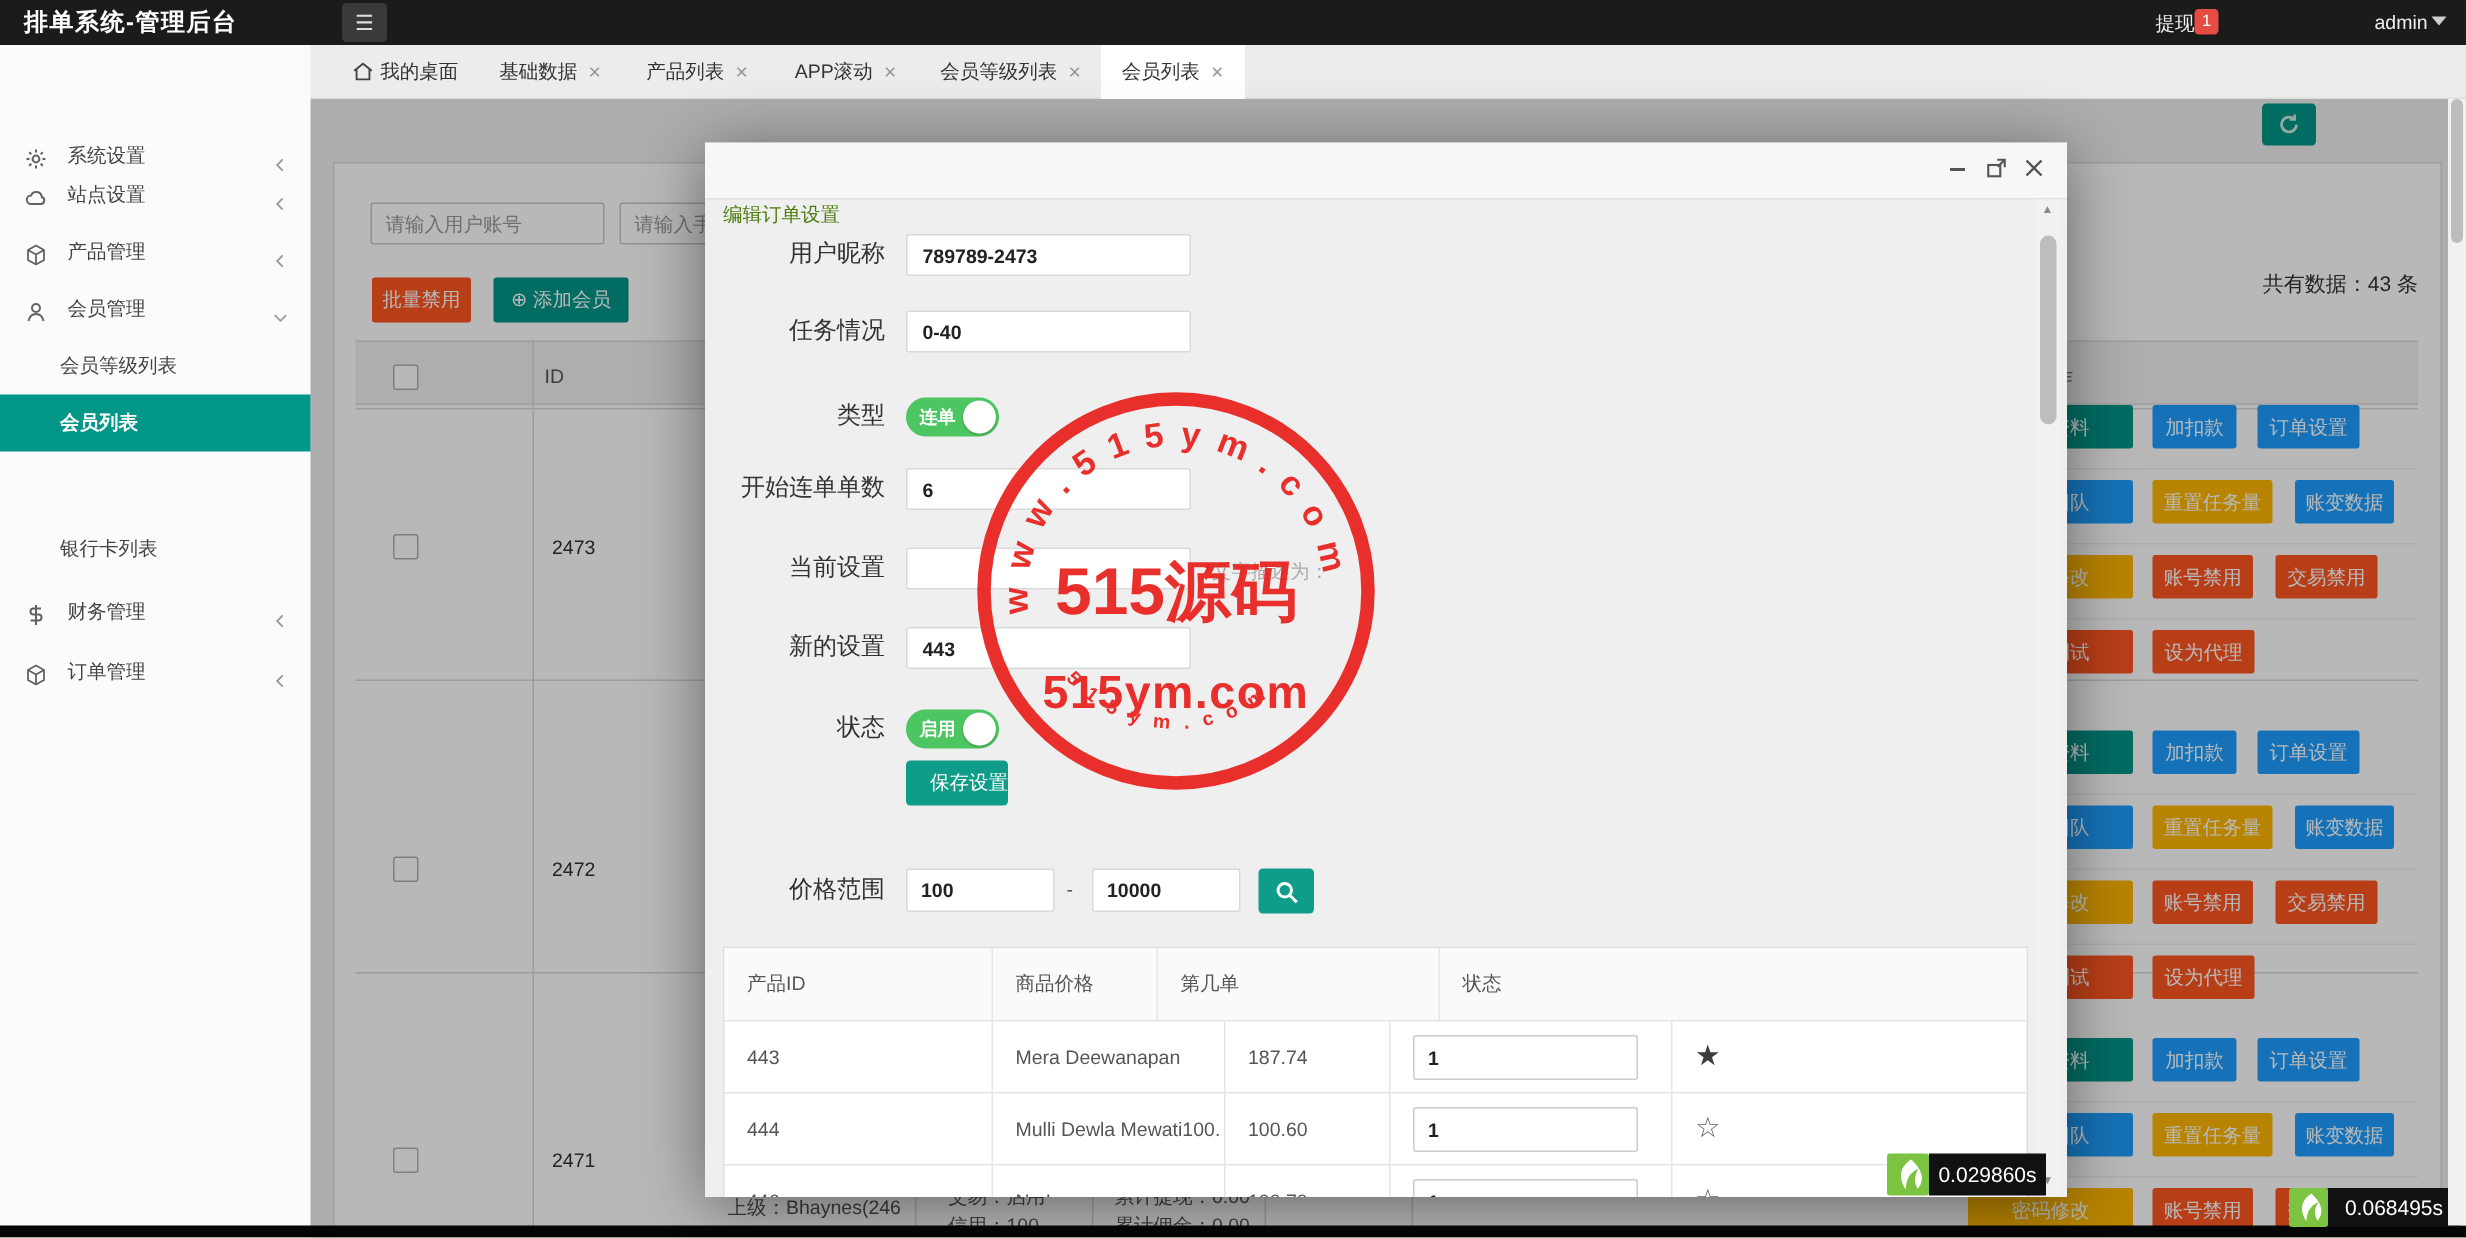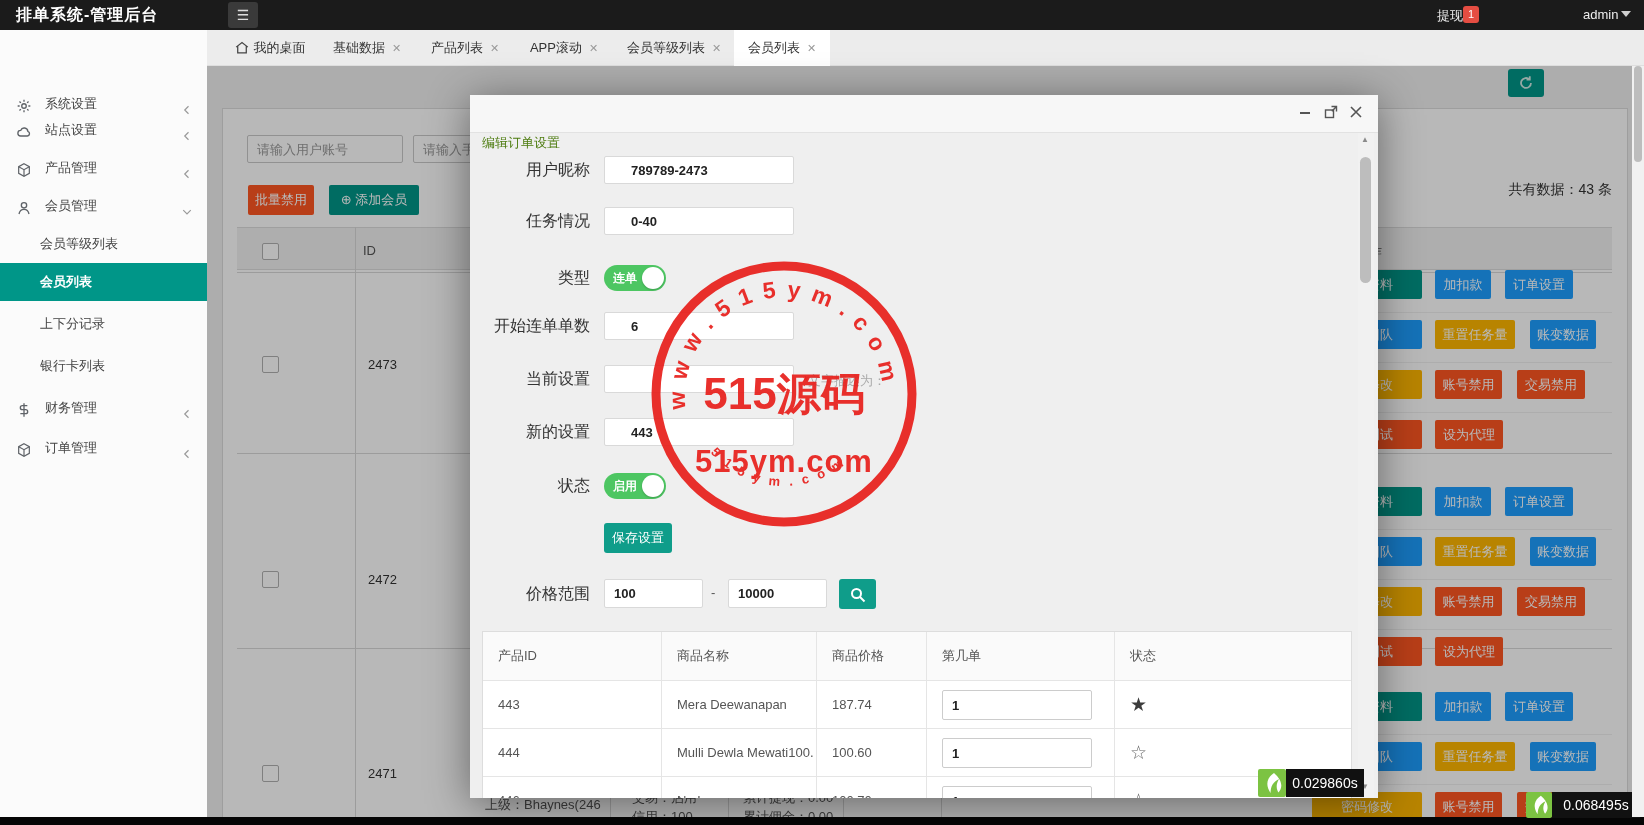--- a/index.html
+++ b/index.html
@@ -66,21 +66,21 @@
   .overlay { left:207px; top:66px; width:1437px; height:759px; background:rgba(0,0,0,0.28); z-index:5; }
 
   
   .modal { left:470px; top:95px; width:908px; height:703px; background:#efefef; z-index:20;
            box-shadow:0 6px 40px rgba(0,0,0,0.45); overflow:hidden; }
   .modal-head { position:absolute; left:0; top:0; width:908px; height:38px; background:#f7f7f7; border-bottom:1px solid #e2e2e2; }
   .modal-title { position:absolute; left:12px; top:11px; font-size:13px; color:#4d7c0f;margin-top:28px; }
   .mh-btn { position:absolute; top:10px; width:17px; height:17px; cursor:pointer; color:#555; text-align:center; }
   .f-label { position:absolute; left:0; width:120px; text-align:right; color:#333; font-size:16px; }
   .f-input { position:absolute; left:134px; width:190px; height:28px; border:1px solid #d9d9d9; border-radius:2px;
-             background:#fff; padding:0 26px; font-size:13px; font-weight:bold; color:#222; font-family:inherit; }
+             background:#fff; padding:0 10px; font-size:13px; font-weight:bold; color:#222; font-family:inherit; }
   .toggle { position:absolute; left:134px; width:62px; height:26px; border-radius:13px; background:#4dc662; cursor:pointer; }
   .toggle .t-label { position:absolute; left:9px; top:5px; color:#fff; font-size:12px; font-weight:bold; }
   .toggle .t-knob { position:absolute; right:2px; top:2px; width:22px; height:22px; background:#fff; border-radius:50%;
                     box-shadow:0 1px 2px rgba(0,0,0,.2); }
   .note-star { color:#e33; } .note-text { color:#aaa; }
   .save-btn { position:absolute; left:134px; width:68px; height:30px; background:#0f9d8a; color:#fff; border:none;
               border-radius:3px; font-size:13px; cursor:pointer; font-family:inherit; }
   .price-input { position:absolute; width:99px; height:29px; border:1px solid #d9d9d9; border-radius:2px; background:#fff;
                  padding:0 9px; font-size:13px; font-weight:bold; color:#222; font-family:inherit; }
   .search-btn { position:absolute; left:369px; width:37px; height:30px; background:#0f9d8a; border:none; border-radius:3px;
@@ -162,23 +162,20 @@
       <span class="s-label">会员管理</span>
       <span class="s-chev"><svg width="12" height="12" viewBox="0 0 16 16" fill="none" stroke="#999" stroke-width="1.6">
           <polyline points="3,5.5 8,10.5 13,5.5"></polyline>
         </svg></span>
     </div>
     <div class="side-item side-sub " style="top:200px">
         <span class="s-label">会员等级列表</span>
     </div>
     <div class="side-item side-sub side-active" style="top:233px">
         <span class="s-label">会员列表</span>
-    </div>
-    <div class="side-item side-sub " style="top:280px">
-        <span class="s-label">上下分记录</span>
     </div>
     <div class="side-item side-sub " style="top:322px">
         <span class="s-label">银行卡列表</span>
     </div>
     <div class="side-item" style="top:364px">
       <span class="s-icon"><svg width="16" height="16" viewBox="0 0 24 24" fill="none" stroke="#5f6368" stroke-width="2">
           <path d="M12 2v20M17 5.5H9.5a3 3 0 0 0 0 6h5a3 3 0 0 1 0 6H6.5"></path>
         </svg></span>
       <span class="s-label">财务管理</span>
       <span class="s-chev"><svg width="12" height="12" viewBox="0 0 16 16" fill="none" stroke="#999" stroke-width="1.6">
@@ -337,37 +334,36 @@
 
   <div class="f-label" style="top:323px; line-height:28px;">新的设置</div>
   <input class="f-input" style="top: 323px;" value="443">
 
   <div class="f-label" style="top:378px; line-height:26px;">状态</div>
   <div class="toggle" style="top:378px;">
     <span class="t-label">启用</span>
     <span class="t-knob"></span>
   </div>
 
-  <button class="save-btn" style="top:428px;">保存设置</button>
+  <button class="save-btn" style="top:412px;text-align:right;">保存设置</button>
 
   <div class="f-label" style="top:484px; line-height:29px;">价格范围</div>
   <input class="price-input" style="left: 134px; top: 484px;" value="100">
   <div class="abs" style="left:241px; top:490px; color:#555;">-</div>
   <input class="price-input" style="left: 258px; top: 484px;" value="10000">
   <button class="search-btn" style="top:484px;">
     <svg width="18" height="18" viewBox="0 0 18 18" fill="none" stroke="#fff" stroke-width="2">
       <circle cx="7.5" cy="7.5" r="4.5"></circle>
         <path d="M11 11l4.5 4.5"></path>
       </svg>
   </button>
 
   <div class="ptable" id="ptable">
       <div class="pt-row">
         <div class="pt-cell" style="width:178px">产品ID</div>
-        <div class="pt-cell" style="width:155px">商品名称</div>
         <div class="pt-cell" style="width:110px">商品价格</div>
         <div class="pt-cell" style="width:188px">第几单</div>
         <div class="pt-cell" style="width:237px">状态</div>
       </div>
       <div class="pt-row">
       <div class="pt-cell" style="width:178px">443</div>
       <div class="pt-cell" style="width:155px">Mera Deewanapan</div>
       <div class="pt-cell" style="width:110px">187.74</div>
       <div class="pt-cell" style="width:188px"><input class="pt-input" value="1" style=""></div>
       <div class="pt-cell" style="width:237px"><span class="star star-filled">★</span></div>

